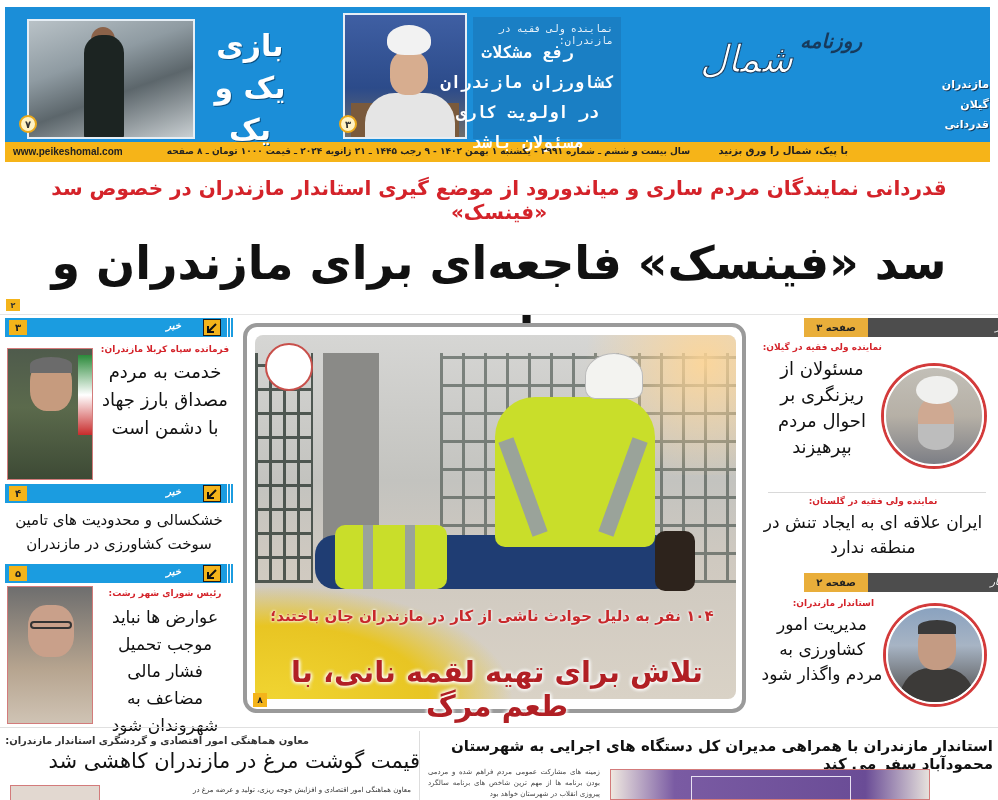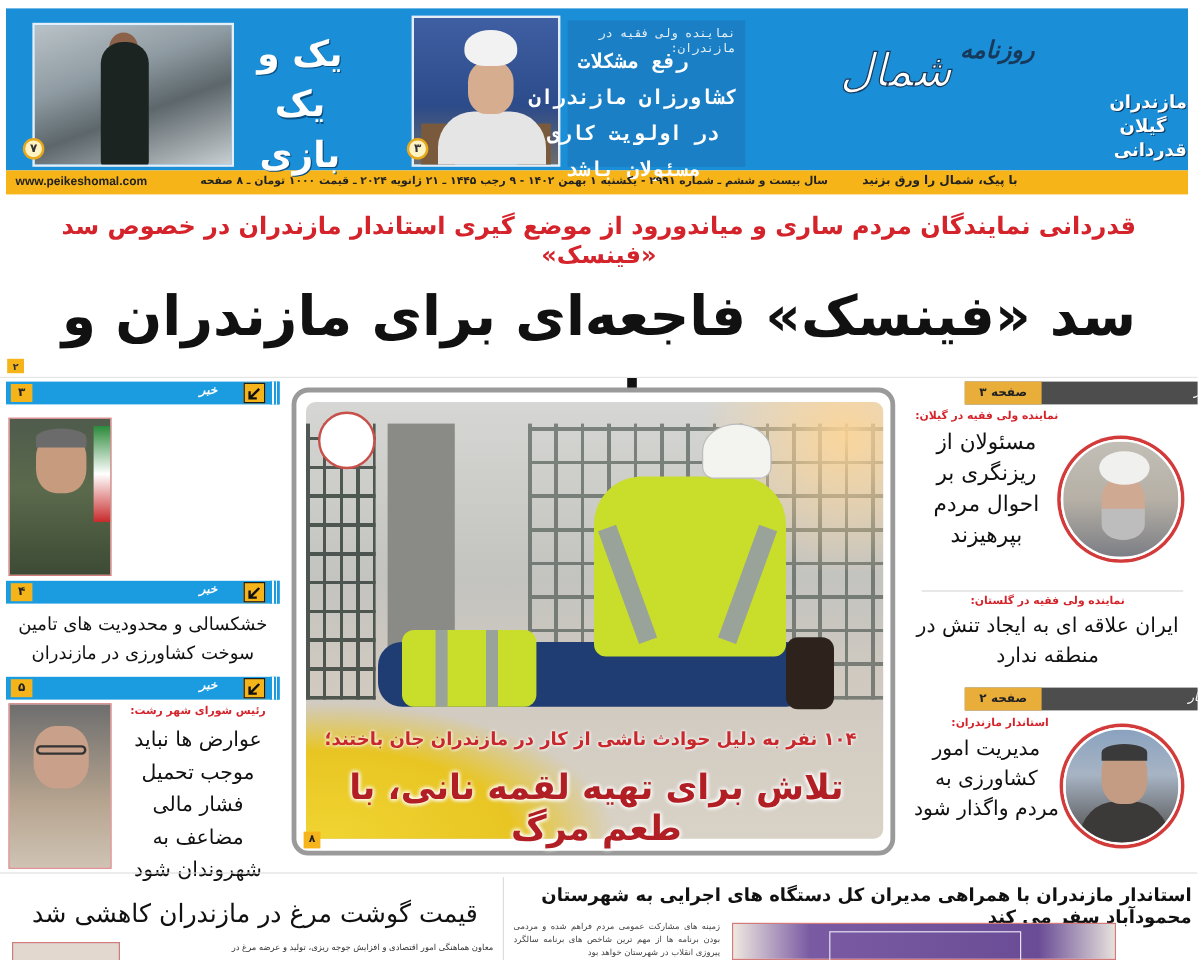--- a/index.html
+++ b/index.html
@@ -30,21 +30,21 @@
     font-weight:bold; font-size:30px; line-height:42px; text-shadow: 1px 1px 0 #0b4f80; }
 
   .lead-box { position:absolute; left: 468px; top: 10px; width: 148px; height: 122px; background:#1a7fc4;font-family:Liberation Mono, monospace; }
   .lead-kicker { position:absolute; right: 8px; top: 6px; color:#e8f2fa; font-size:10px; }
   .lead-headline { position:absolute; right: 6px; top: 22px; width: 175px; color:#ffffff; font-weight:bold; font-size:17px; line-height:30px; text-align:center; }
 
   .logo-wrap { position:absolute; left: 665px; top: 0; width: 262px; height: 155px; }
   .logo-main { position:absolute; left: 12px; top: 0px; font-family:"DejaVu Serif", serif; font-weight:bold; font-size:112px; line-height:130px; color:#ffffff; -webkit-text-stroke: 2px #173a5c; }
   .logo-shomal { position:absolute; left: 30px; top: 30px; font-family:"DejaVu Serif", serif; font-size:38px; color:#ffffff; -webkit-text-stroke: 1px #173a5c; font-style:italic; }
   .logo-rooznameh { position:absolute; left: 130px; top: 22px; font-family:"DejaVu Serif", serif; font-size:20px; font-weight:bold; color:#173a5c; font-style:italic; }
-  .provinces { position:absolute; left: 928px; top: 68px; width: 56px; text-align:left; font-size:15px; font-weight:bold; color:#ffffff; line-height:20px; text-shadow:1px 1px 0 #123a5c; }
+  .provinces { position:absolute; left: 928px; top: 68px; width: 56px; text-align:right; font-size:11px; font-weight:bold; color:#ffffff; line-height:20px; text-shadow:1px 1px 0 #123a5c; }
 
   .tagline { position:absolute; right: 142px; top: 138px; font-size:10px; color:#222; font-weight:bold; }
   .issue-info { position:absolute; right: 300px; top: 139px; font-size:9px; color:#222; font-weight:bold; white-space:nowrap; }
   .website { position:absolute; left: 8px; top: 139px; font-size:10px; color:#222; font-weight:bold; direction:ltr; font-family:"Liberation Sans", sans-serif; }
 
   
   .superhead { position:absolute; left: 0; top: 176px; width: 998px; text-align:center; color:#d4232a; font-weight:bold; font-size:20px; }
   .main-headline { position:absolute; left: 0; top: 228px; width: 998px; text-align:center; color:#111; font-weight:bold; font-size:46px; line-height:70px; letter-spacing:-1px; }
   .tiny-badge { position:absolute; left: 6px; top: 299px; width: 14px; height: 12px; background:#f4b41a; font-size:8px; font-weight:bold; color:#333; display:flex; align-items:center; justify-content:center; }
 
@@ -79,21 +79,21 @@
   .worker-kneel .stripe1 { position:absolute; left:20px; top:40px; width:16px; height:100px; background:#9aa39a; transform:rotate(-20deg); }
   .worker-kneel .stripe2 { position:absolute; right:24px; top:40px; width:16px; height:100px; background:#9aa39a; transform:rotate(20deg); }
   .helmet { position:absolute; left:330px; top:18px; width:58px; height:46px; background:#f3f3f0; border-radius:50% 50% 10px 10px; border:1px solid #bbb; }
   .worker-lie { position:absolute; left:60px; top:200px; width:360px; height:54px; background:#1f3d73; border-radius:20px; }
   .vest-lie { position:absolute; left:80px; top:190px; width:112px; height:64px; background:#c9de2a; border-radius:10px; }
   .vest-lie .s { position:absolute; top:0; width:10px; height:64px; background:#9aa39a; }
   .boot { position:absolute; left:400px; top:196px; width:40px; height:60px; background:#2d231c; border-radius:10px; }
   .yellow-fg { position:absolute; left:-40px; top:250px; width:300px; height:140px; background:radial-gradient(ellipse at 20% 80%, #f0d431 0%, #e8c523 45%, rgba(232,197,35,0) 70%); }
   .emblem { position:absolute; left:10px; top:8px; width:48px; height:48px; border-radius:50%; background:#ffffff; border:2px solid #c8504b; }
   .feature-kicker { position:absolute; right: 20px; top: 280px; width: 460px; text-align:center; color:#c8282b; font-weight:bold; font-size:15px; text-shadow:0 0 3px #ffffff, 0 0 3px #ffffff; }
-  .feature-headline { position:absolute; right: 10px; top: 312px; width: 470px; text-align:center; color:#b11f24; font-weight:bold; font-size:29px; text-shadow:0 0 4px #ffffff, 0 0 4px #ffffff, 0 0 4px #ffffff; }
+  .feature-headline { position:absolute; right: 10px; top: 328px; width: 470px; text-align:center; color:#b11f24; font-weight:bold; font-size:29px; text-shadow:0 0 4px #ffffff, 0 0 4px #ffffff, 0 0 4px #ffffff; }
   .feature-page { position:absolute; left:6px; top:366px; width:14px; height:14px; background:#f4b41a; font-size:9px; font-weight:bold; color:#222; display:flex; align-items:center; justify-content:center; }
 
   
   .right-col { position:absolute; left: 760px; top: 318px; width: 230px; height: 410px; }
   .dark-bar { position:absolute; left:16px; width: 226px; height: 19px; background:#4d4d4d;margin-left:28px; }
   .dark-bar .page { position:absolute; left:0; top:0; width:64px; height:19px; background:#e9ae3a; color:#222; font-size:10px; font-weight:bold; display:flex; align-items:center; justify-content:center; }
   .dark-bar .label { position:absolute; right:20px; top:3px; color:#ffffff; font-size:10px; font-style:italic; }
   .dark-bar .chev { position:absolute; right:4px; top:3px; color:#ffffff; font-size:11px; font-weight:bold; }
   .round-photo { position:absolute; border-radius:50%; overflow:hidden; border:2px solid #ffffff; box-shadow: 0 0 0 3px #d33a3a; }
   .rp-gilan { left: 124px; top: 48px; width: 100px; height: 100px; background: linear-gradient(180deg,#c2bfb7 0%,#b6b0a6 50%,#7c7e85 100%); }
@@ -102,21 +102,21 @@
   .rp-gilan .beard { position:absolute; left:32px; top:56px; width:36px; height:26px; background:#bdbdbd; border-radius:0 0 50% 50%; }
   .rp-ostandar { left: 126px; top: 288px; width: 98px; height: 98px; background: linear-gradient(180deg,#8aa2bf 0%,#a7b4c4 40%,#4d4a47 100%); }
   .rp-ostandar .face { position:absolute; left:30px; top:16px; width:38px; height:46px; background:#c49b83; border-radius:40%; }
   .rp-ostandar .hair { position:absolute; left:30px; top:12px; width:38px; height:14px; background:#3a3a3a; border-radius:50% 50% 0 0; }
   .rp-ostandar .suit { position:absolute; left:12px; top:60px; width:74px; height:40px; background:#3c3a38; border-radius:30px 30px 0 0; }
   .divider-h { position:absolute; height:1px; background:#d9d9d9; }
 
   
   .bottom-left { position:absolute; left: 5px; top: 731px; width: 415px; height: 69px; border-right:1px solid #ddd; }
   .bottom-kicker { position:absolute; right: 110px; top: 4px; font-size:10px; color:#333; font-weight:bold; }
-  .bottom-head { position:absolute; left: 0; top: 18px; width: 415px; text-align:center; font-size:21px; color:#111; }
+  .bottom-head { position:absolute; left: 0; top: 18px; width: 415px; text-align:right; font-size:21px; color:#111; }
   .bottom-body { position:absolute; right: 8px; top: 54px; width: 240px; font-size:7px; color:#333; line-height:10px; text-align:justify; }
   .bottom-photo-l { position:absolute; left: 5px; top: 54px; width: 90px; height: 20px; border:1px solid #d37b7b; background:#e2d8d0; }
 
   .bottom-right { position:absolute; left: 428px; top: 731px; width: 565px; height: 69px; }
   .bottom-right-head { position:absolute; right: 0; top: 6px; width: 565px; text-align:right; font-size:15px; font-weight:bold; color:#111; letter-spacing:-0.5px; }
   .bottom-right-body { position:absolute; left: 0; top: 36px; width: 172px; font-size:7px; color:#444; line-height:11px; text-align:justify; }
   .bottom-photo-r { position:absolute; left: 182px; top: 38px; width: 320px; height: 31px; border:1px solid #d37b7b; background: linear-gradient(90deg,#efe8e0 0%,#7a5ba3 20%,#6a4c96 80%,#e6e1dc 100%); }
   .bottom-photo-r .plaque { position:absolute; left:80px; top:6px; width:160px; height:25px; border:1px solid #e8e1f2; }
 
   .hr-top { position:absolute; left:0; top:314px; width:998px; height:1px; background:#e5e5e5; }
@@ -128,22 +128,22 @@
 <div class="masthead">
   <div class="mast-blue"></div>
   <div class="mast-yellow"></div>
 
   <div class="promo-photo photo-goalie">
     <div class="head"></div>
       <div class="figure"></div>
   </div>
   <div class="page-badge" style="left:14px; top:108px;">۷</div>
   <div class="sports-title">
+    <div>بازی</div>
     <div>یک و یک</div>
-    <div>بازی</div>
   </div>
 
   <div class="promo-photo photo-cleric">
     <div class="robe2"></div>
       <div class="robe3"></div>
       <div class="robe"></div>
     <div class="face"></div>
       <div class="turban"></div>
   </div>
   <div class="page-badge" style="left:334px; top:108px;">۳</div>
@@ -182,20 +182,24 @@
       <svg width="12" height="12" viewBox="0 0 12 12">
           <path d="M10 2 L2 10 M2 4 L2 10 L8 10" stroke="#111" stroke-width="2" fill="none"></path>
         </svg>
     </div>
     <div class="stripes"></div>
   </div>
   <div class="photo-tile photo-commander">
     <div class="flag"></div>
       <div class="face"></div>
       <div class="hair"></div>
+  </div>
+  <div style="position:absolute; left:92px; top:26px; width:136px;">
+    <div class="story-kicker-red">فرمانده سپاه کربلا مازندران:</div>
+    <div class="story-text" style="margin-top:4px;">خدمت به مردم مصداق بارز جهاد با دشمن است</div>
   </div>
 
   <div class="sec-bar" style="top:166px;">
     <div class="num">۴</div>
     <div class="label">خبر</div>
     <div class="arrow-box">
       <svg width="12" height="12" viewBox="0 0 12 12">
           <path d="M10 2 L2 10 M2 4 L2 10 L8 10" stroke="#111" stroke-width="2" fill="none"></path>
         </svg>
     </div>
@@ -285,20 +289,21 @@
   </div>
   <div style="position:absolute; left:0; top:280px; width:124px;">
     <div class="story-kicker-red" style="text-align:right; padding-right:10px;">استاندار مازندران:</div>
     <div class="story-text" style="margin-top:4px; font-size:17px; line-height:25px;">مدیریت امور کشاورزی به مردم واگذار شود</div>
   </div>
 </div>
 
 <div class="hr-bottom"></div>
 
 <div class="bottom-left">
+  <div class="bottom-kicker">معاون هماهنگی امور اقتصادی و گردشگری استاندار مازندران:</div>
   <div class="bottom-head">قیمت گوشت مرغ در مازندران کاهشی شد</div>
   <div class="bottom-body">معاون هماهنگی امور اقتصادی و افزایش جوجه ریزی، تولید و عرضه مرغ در</div>
   <div class="bottom-photo-l"></div>
 </div>
 
 <div class="bottom-right">
   <div class="bottom-right-head">استاندار مازندران با همراهی مدیران کل دستگاه های اجرایی به شهرستان محمودآباد سفر می کند</div>
   <div class="bottom-right-body">زمینه های مشارکت عمومی مردم فراهم شده و مردمی بودن برنامه ها از مهم ترین شاخص های برنامه سالگرد پیروزی انقلاب در شهرستان خواهد بود</div>
   <div class="bottom-photo-r">
       <div class="plaque"></div>

